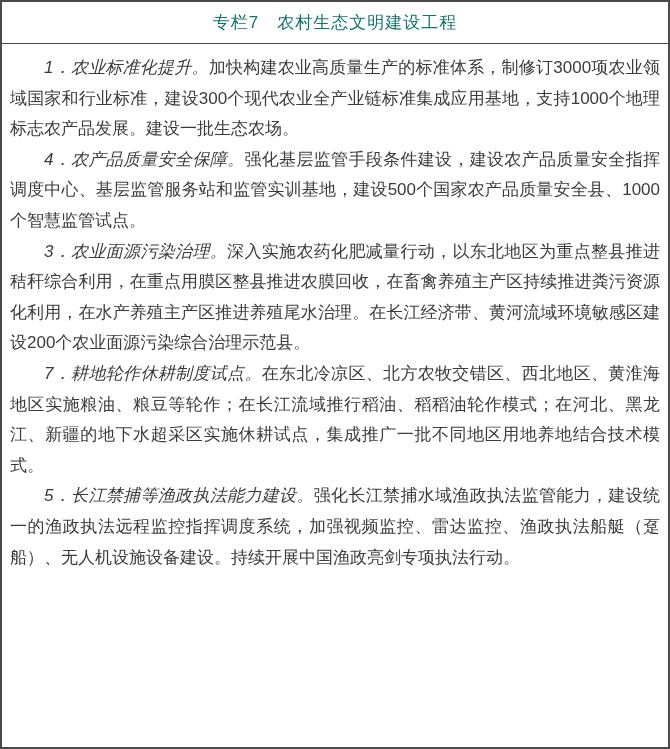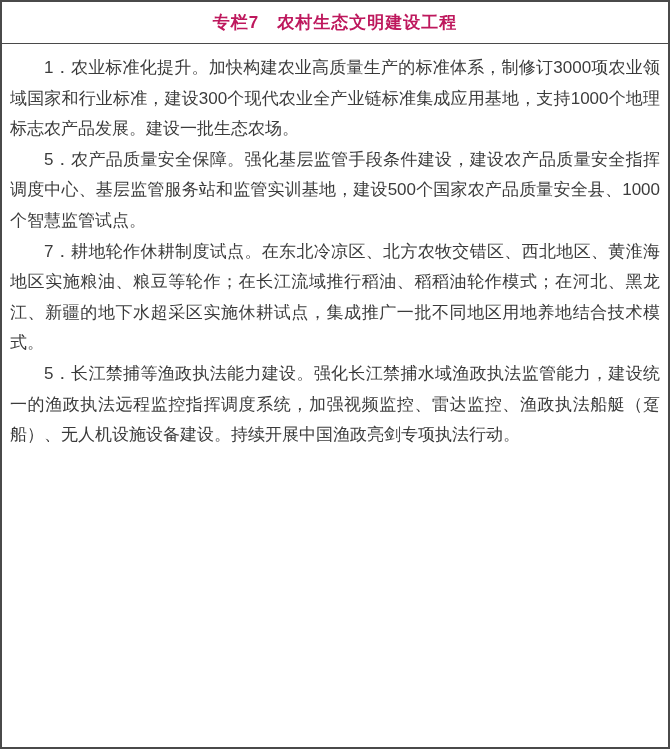--- a/index.html
+++ b/index.html
@@ -19,45 +19,47 @@
   .title-bar {
     height: 42px;
     box-sizing: border-box;
     border-bottom: 1px solid #4a4a4a;
     display: flex;
     align-items: center;
     justify-content: center;
   }
   .page-title {
     font-size: 17px;
-    font-weight: bold;
-    color: #be185d;
+    font-weight: normal;
+    color: #0f766e;
     letter-spacing: 1px;
   }
   .panel-body {
     padding: 9px 8px 0 8px;
     font-size: 17px;
     color: #3b3b3b;
     text-align: justify;
   }
   .para {
     margin: 0;
     text-indent: 2em;
     line-height: 30.6px;
   }
   .lead {
+    font-style: italic;
   }
 </style>
 </head>
 <body>
 
 <div class="page">
   <div class="title-bar">
     <span class="page-title">专栏7　农村生态文明建设工程</span>
   </div>
   <div class="panel-body">
     <p class="para"><span class="lead">1．农业标准化提升。</span><span>加快构建农业高质量生产的标准体系，制修订3000项农业领域国家和行业标准，建设300个现代农业全产业链标准集成应用基地，支持1000个地理标志农产品发展。建设一批生态农场。</span></p>
-    <p class="para"><span class="lead">5．农产品质量安全保障。</span><span>强化基层监管手段条件建设，建设农产品质量安全指挥调度中心、基层监管服务站和监管实训基地，建设500个国家农产品质量安全县、1000个智慧监管试点。</span></p>
+    <p class="para"><span class="lead">4．农产品质量安全保障。</span><span>强化基层监管手段条件建设，建设农产品质量安全指挥调度中心、基层监管服务站和监管实训基地，建设500个国家农产品质量安全县、1000个智慧监管试点。</span></p>
+    <p class="para"><span class="lead">3．农业面源污染治理。</span><span>深入实施农药化肥减量行动，以东北地区为重点整县推进秸秆综合利用，在重点用膜区整县推进农膜回收，在畜禽养殖主产区持续推进粪污资源化利用，在水产养殖主产区推进养殖尾水治理。在长江经济带、黄河流域环境敏感区建设200个农业面源污染综合治理示范县。</span></p>
     <p class="para"><span class="lead">7．耕地轮作休耕制度试点。</span><span>在东北冷凉区、北方农牧交错区、西北地区、黄淮海地区实施粮油、粮豆等轮作；在长江流域推行稻油、稻稻油轮作模式；在河北、黑龙江、新疆的地下水超采区实施休耕试点，集成推广一批不同地区用地养地结合技术模式。</span></p>
     <p class="para"><span class="lead">5．长江禁捕等渔政执法能力建设。</span><span>强化长江禁捕水域渔政执法监管能力，建设统一的渔政执法远程监控指挥调度系统，加强视频监控、雷达监控、渔政执法船艇（趸船）、无人机设施设备建设。持续开展中国渔政亮剑专项执法行动。</span></p>
 
   </div>
 </div>
 
 </body></html>

